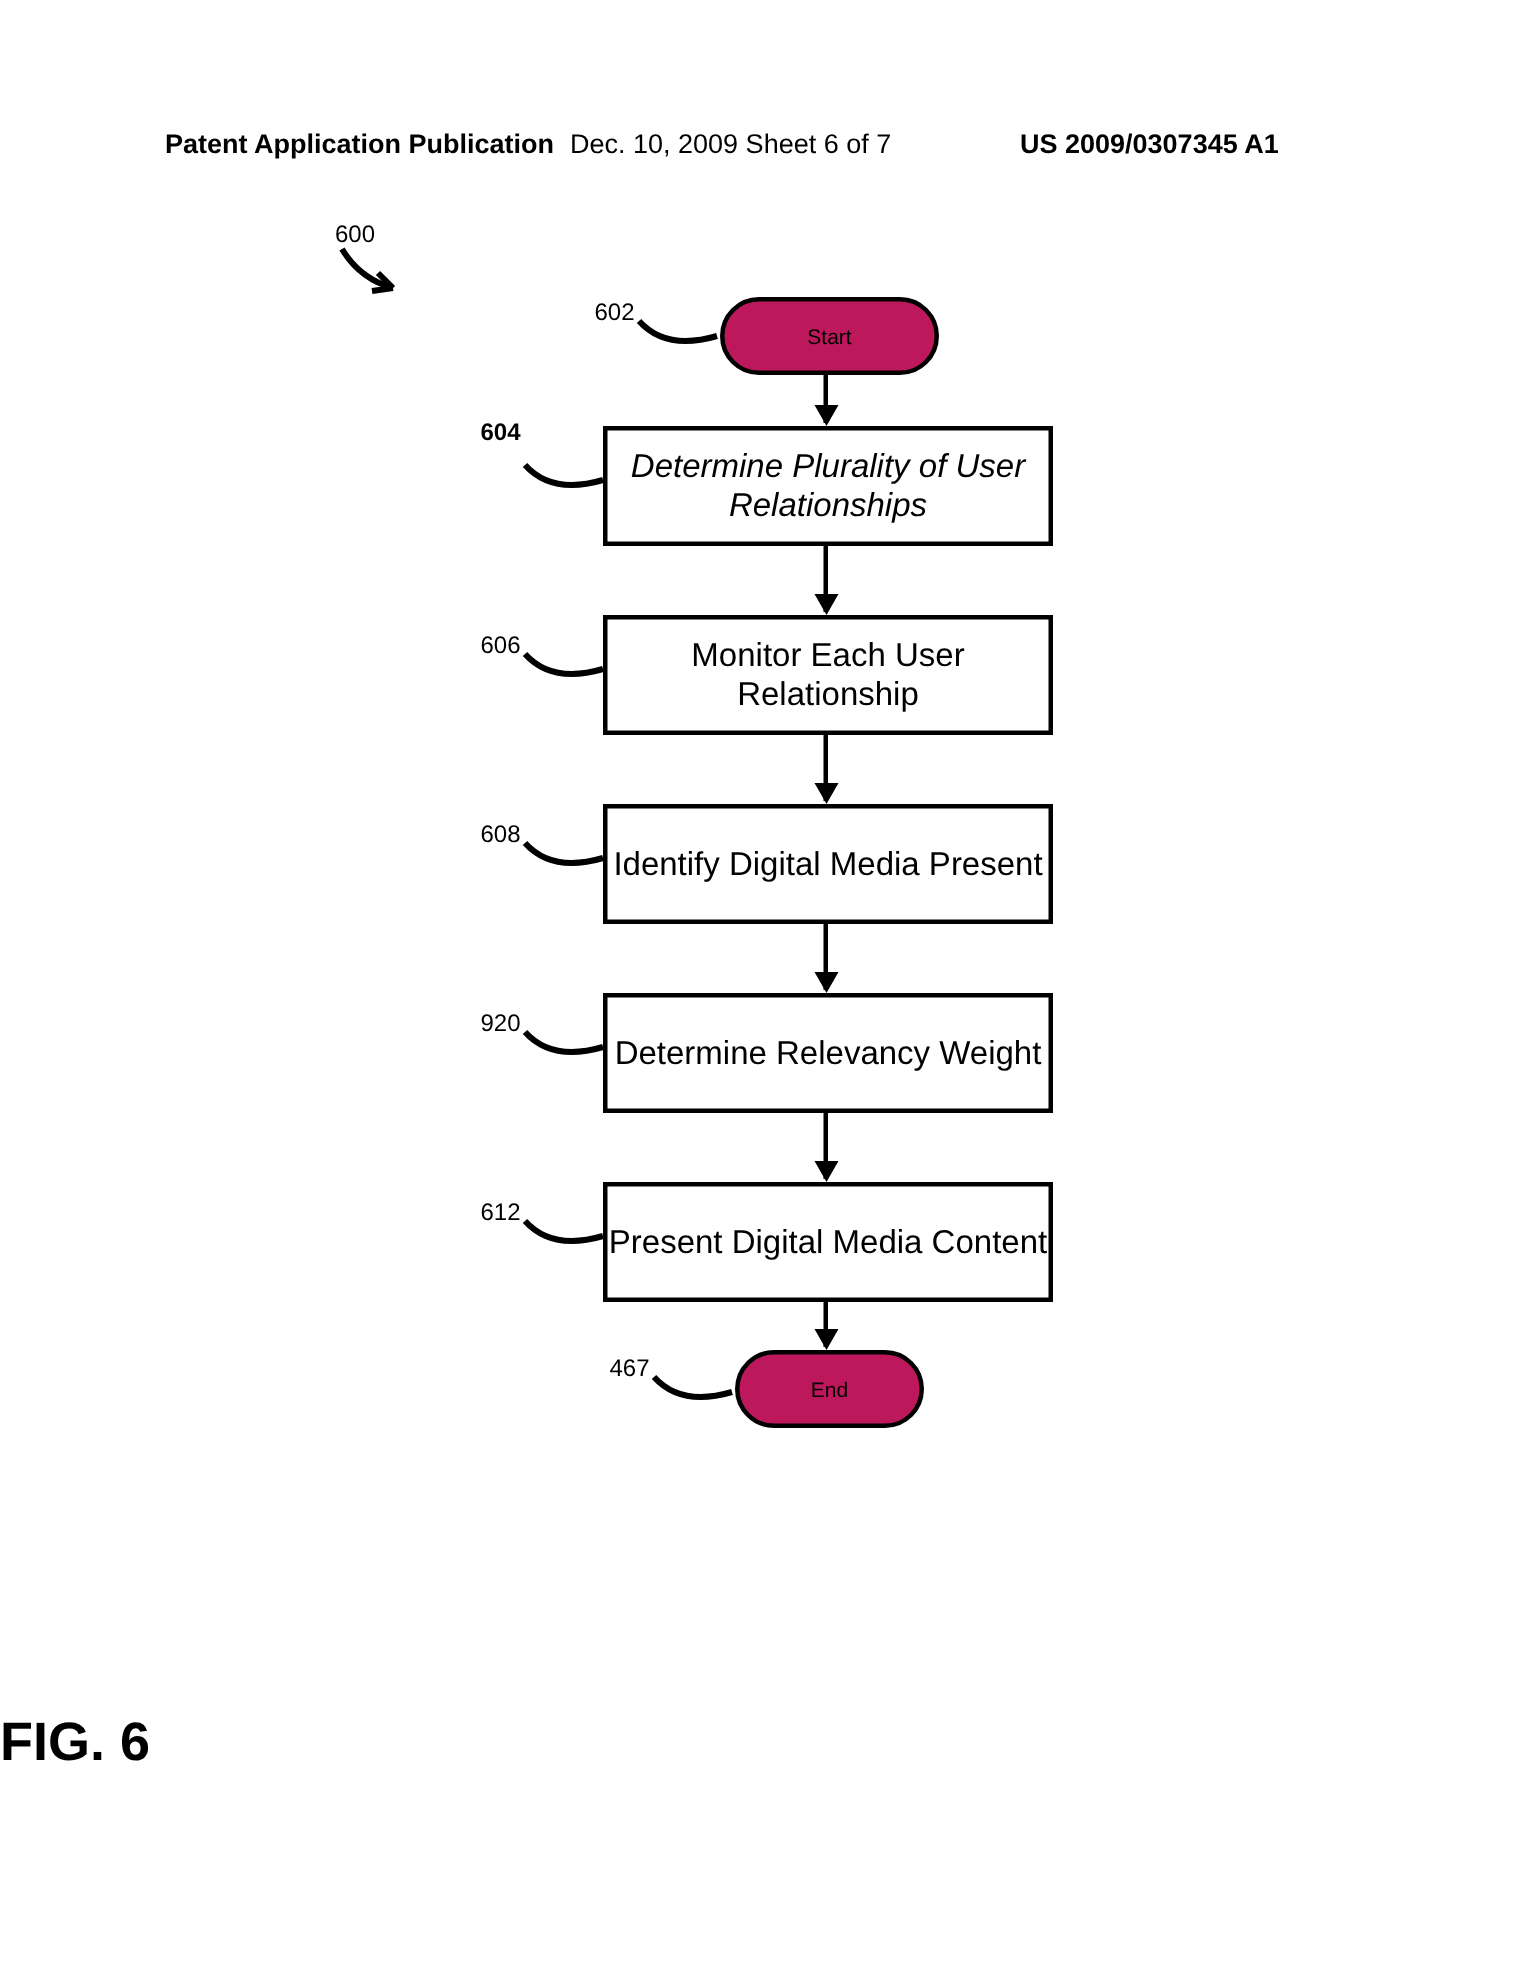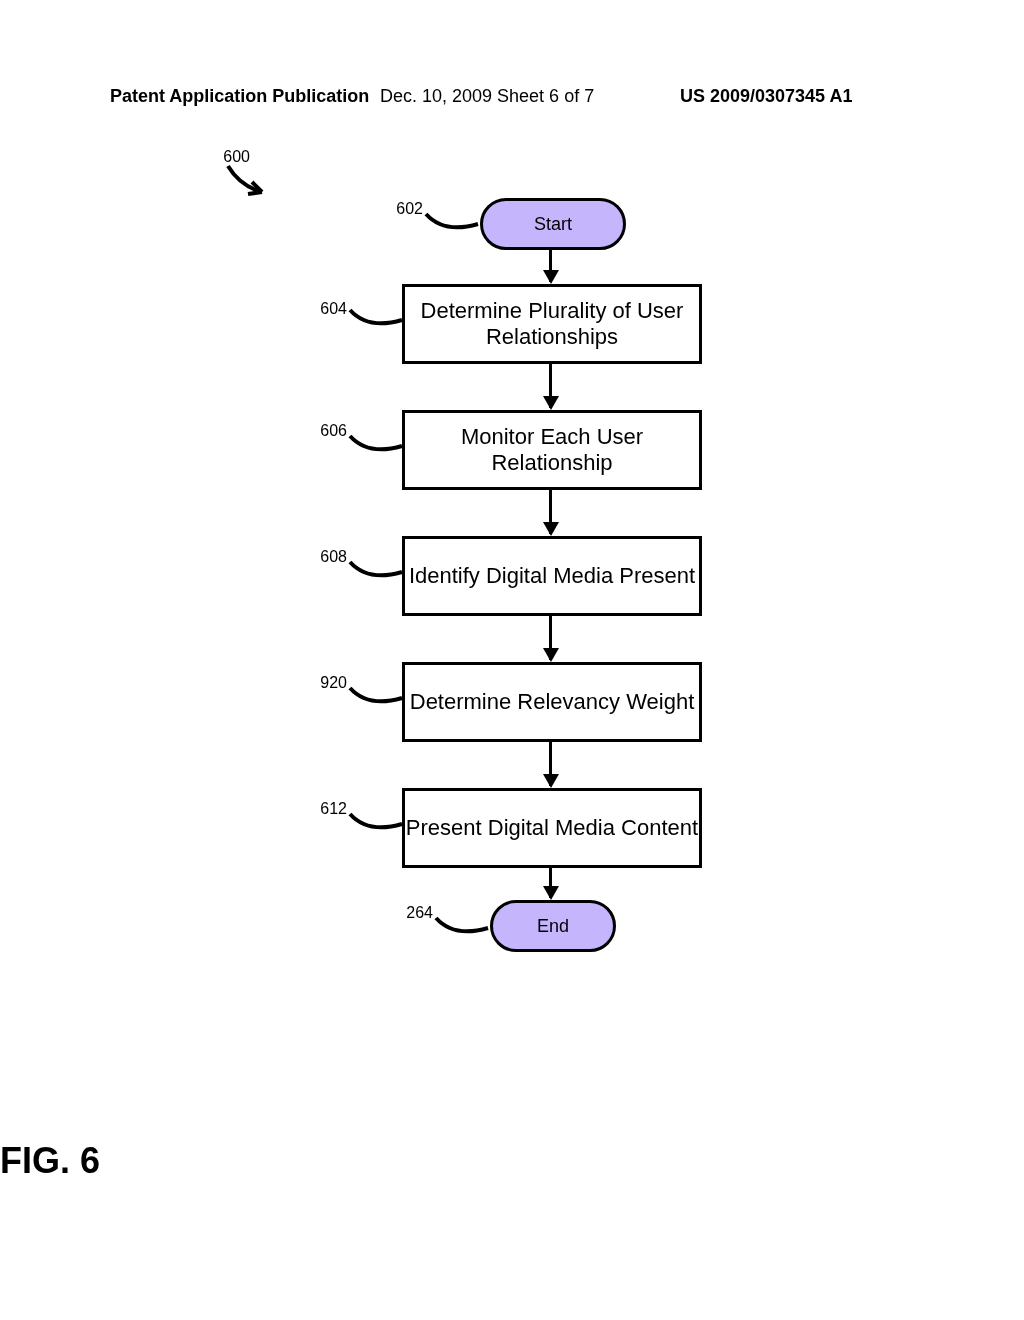--- a/index.html
+++ b/index.html
@@ -47,24 +47,24 @@
     position: absolute;
     left: 0;
     top: 0;
     width: 1024px;
   }
   .terminator {
     position: absolute;
     border: 3px solid #000;
     border-radius: 26px;
     text-align: center;
-    font-size: 18px;
+    font-size: 14px;
     line-height: 46px;
     height: 46px;
-    background: #c4b5fd;
+    background: #be185d;
   }
   .box {
     position: absolute;
     border: 3px solid #000;
     text-align: center;
     font-size: 22px;
     display: flex;
     align-items: center;
     justify-content: center;
     background: #fff;
@@ -122,24 +122,24 @@
   </div>
   <div class="label" style="left:378px; top:200px; width:45px;">602</div>
   <div class="lead-line" style="left:424px; top:210px;">
     <svg width="56" height="26">
         <path d="M2 4 Q20 24 54 14" stroke="#000" stroke-width="4" fill="none"></path>
       </svg>
   </div>
   <div class="arrow" style="left:549px; top:250px; height:32px;"></div>
 
   <div class="box" style="left:402px; top:284px; width:294px; height:74px;">
-    <span style="white-space:pre-line;">Determine Plurality of User
+    <span style="white-space:pre-line;font-style:italic;">Determine Plurality of User
 Relationships</span>
   </div>
-  <div class="label" style="left:302px; top:300px; width:45px;">604</div>
+  <div class="label" style="left:302px; top:280px; width:45px;font-weight:bold;">604</div>
   <div class="lead-line" style="left:348px; top:306px;">
     <svg width="56" height="26">
         <path d="M2 4 Q20 24 54 14" stroke="#000" stroke-width="4" fill="none"></path>
       </svg>
   </div>
   <div class="arrow" style="left:549px; top:362px; height:46px;"></div>
 
   <div class="box" style="left:402px; top:410px; width:294px; height:74px;">
     <span>Monitor Each User Relationship</span>
   </div>
@@ -180,21 +180,21 @@
   <div class="lead-line" style="left:348px; top:810px;">
     <svg width="56" height="26">
         <path d="M2 4 Q20 24 54 14" stroke="#000" stroke-width="4" fill="none"></path>
       </svg>
   </div>
   <div class="arrow" style="left:549px; top:866px; height:32px;"></div>
 
   <div class="terminator" style="left:490px; top:900px; width:120px;text-align:center;">
     <span>End</span>
   </div>
-  <div class="label" style="left:388px; top:904px; width:45px;">264</div>
+  <div class="label" style="left:388px; top:904px; width:45px;">467</div>
   <div class="lead-line" style="left:434px; top:914px;">
     <svg width="56" height="26">
         <path d="M2 4 Q20 24 54 14" stroke="#000" stroke-width="4" fill="none"></path>
       </svg>
   </div>
 
 </div>
 
 <div class="fig-caption">FIG. 6</div>
 

